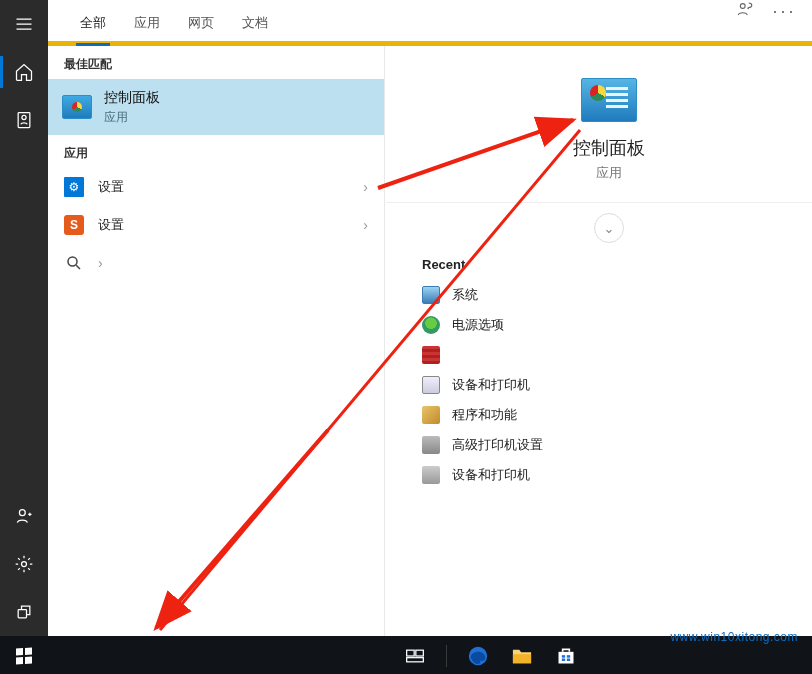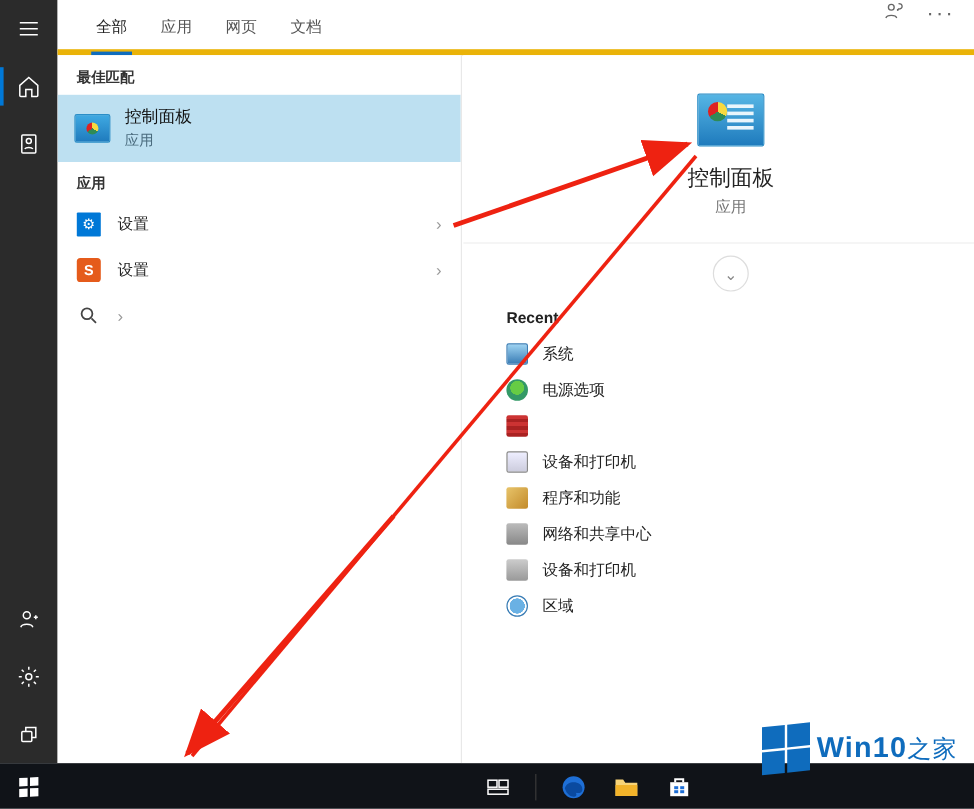--- a/index.html
+++ b/index.html
@@ -205,29 +205,25 @@
   <div class="recent-item">
     <div class="ri-icon" style="border:1px solid #888;border-radius:2px;background:linear-gradient(#eef,#ccd);"></div>
     <span>设备和打印机</span>
   </div>
   <div class="recent-item">
     <div class="ri-icon" style="background:linear-gradient(135deg,#e8c46a,#c28a2a);border-radius:2px;"></div>
     <span>程序和功能</span>
   </div>
   <div class="recent-item">
     <div class="ri-icon" style="background:linear-gradient(#bbb,#888);border-radius:2px;"></div>
-    <span>网络和共享中心</span>
+    <span>高级打印机设置</span>
   </div>
   <div class="recent-item">
     <div class="ri-icon" style="background:linear-gradient(#ccc,#999);border-radius:2px;"></div>
     <span>设备和打印机</span>
-  </div>
-  <div class="recent-item">
-    <div class="ri-icon" style="background:radial-gradient(circle,#6ab1e4 55%,#fff 57%);border-radius:50%;border:1px solid #3a7db5;"></div>
-    <span>区域</span>
   </div>
 </div>
 
 <div class="searchbar">
   <svg viewBox="0 0 24 24">
       <circle cx="10" cy="10" r="6"></circle>
       <path d="M20 20l-5-5"></path>
     </svg>
   <input type="text" value="控制面板" style="">
 </div>
@@ -300,22 +296,14 @@
       <defs>
         <marker id="ah3" markerWidth="12" markerHeight="12" refX="9" refY="4" orient="auto">
           <path d="M0,0 L10,4 L0,8 z" fill="#e21"></path>
         </marker>
       </defs>
   <line x1="180" y1="0" x2="8" y2="198" stroke="#e21" stroke-width="4" marker-end="url(#ah3)"></line>
     </svg>
 </div>
 
 <div class="watermark">
-  <div class="wm-top">
-    <div class="wm-logo">
-        <span></span>
-        <span></span>
-        <span></span>
-        <span></span>
-      </div>
-    <div class="wm-txt"><span>Win10</span><small>之家</small></div>
-  </div>
+  <div class="wm-url">www.win10xitong.com</div>
 </div>
 
 </body></html>

